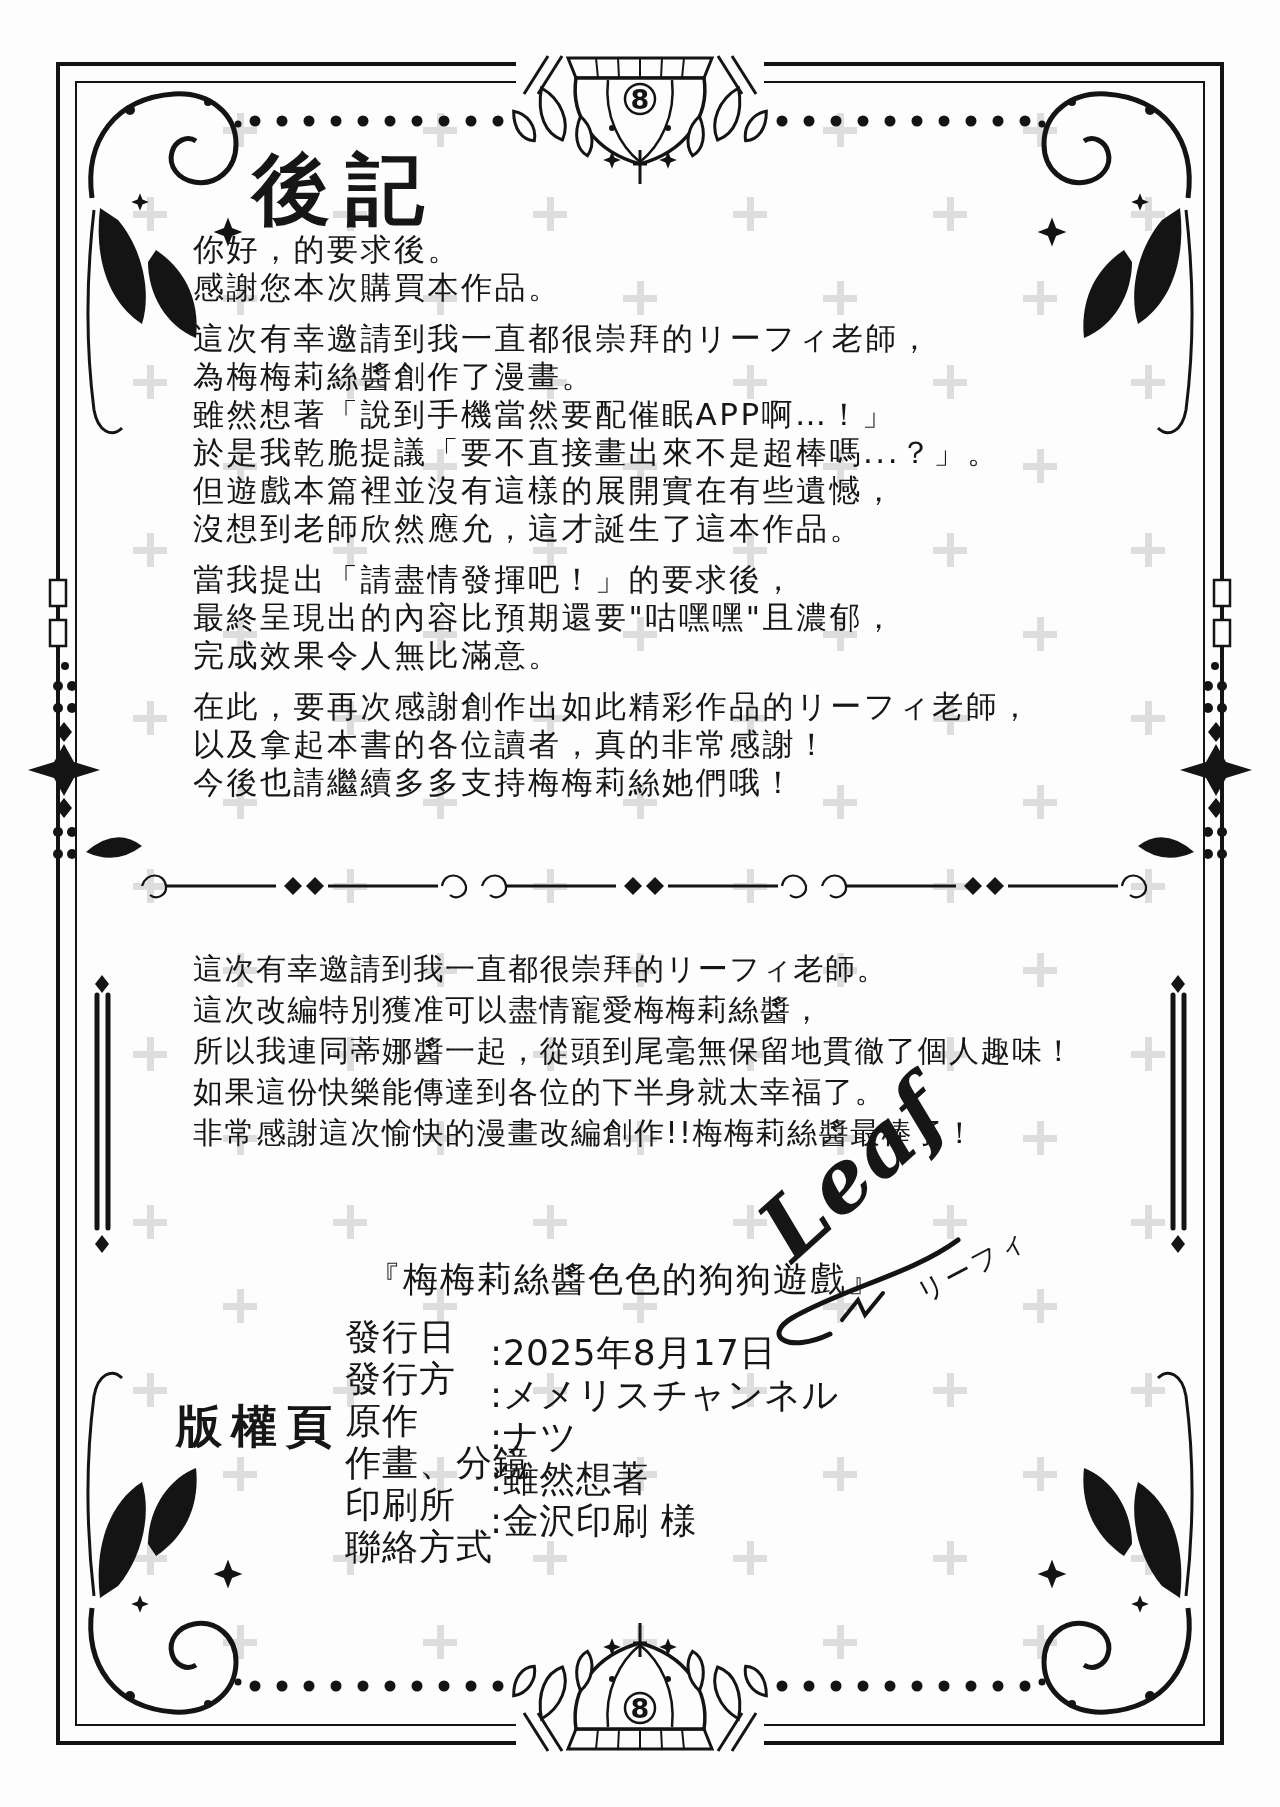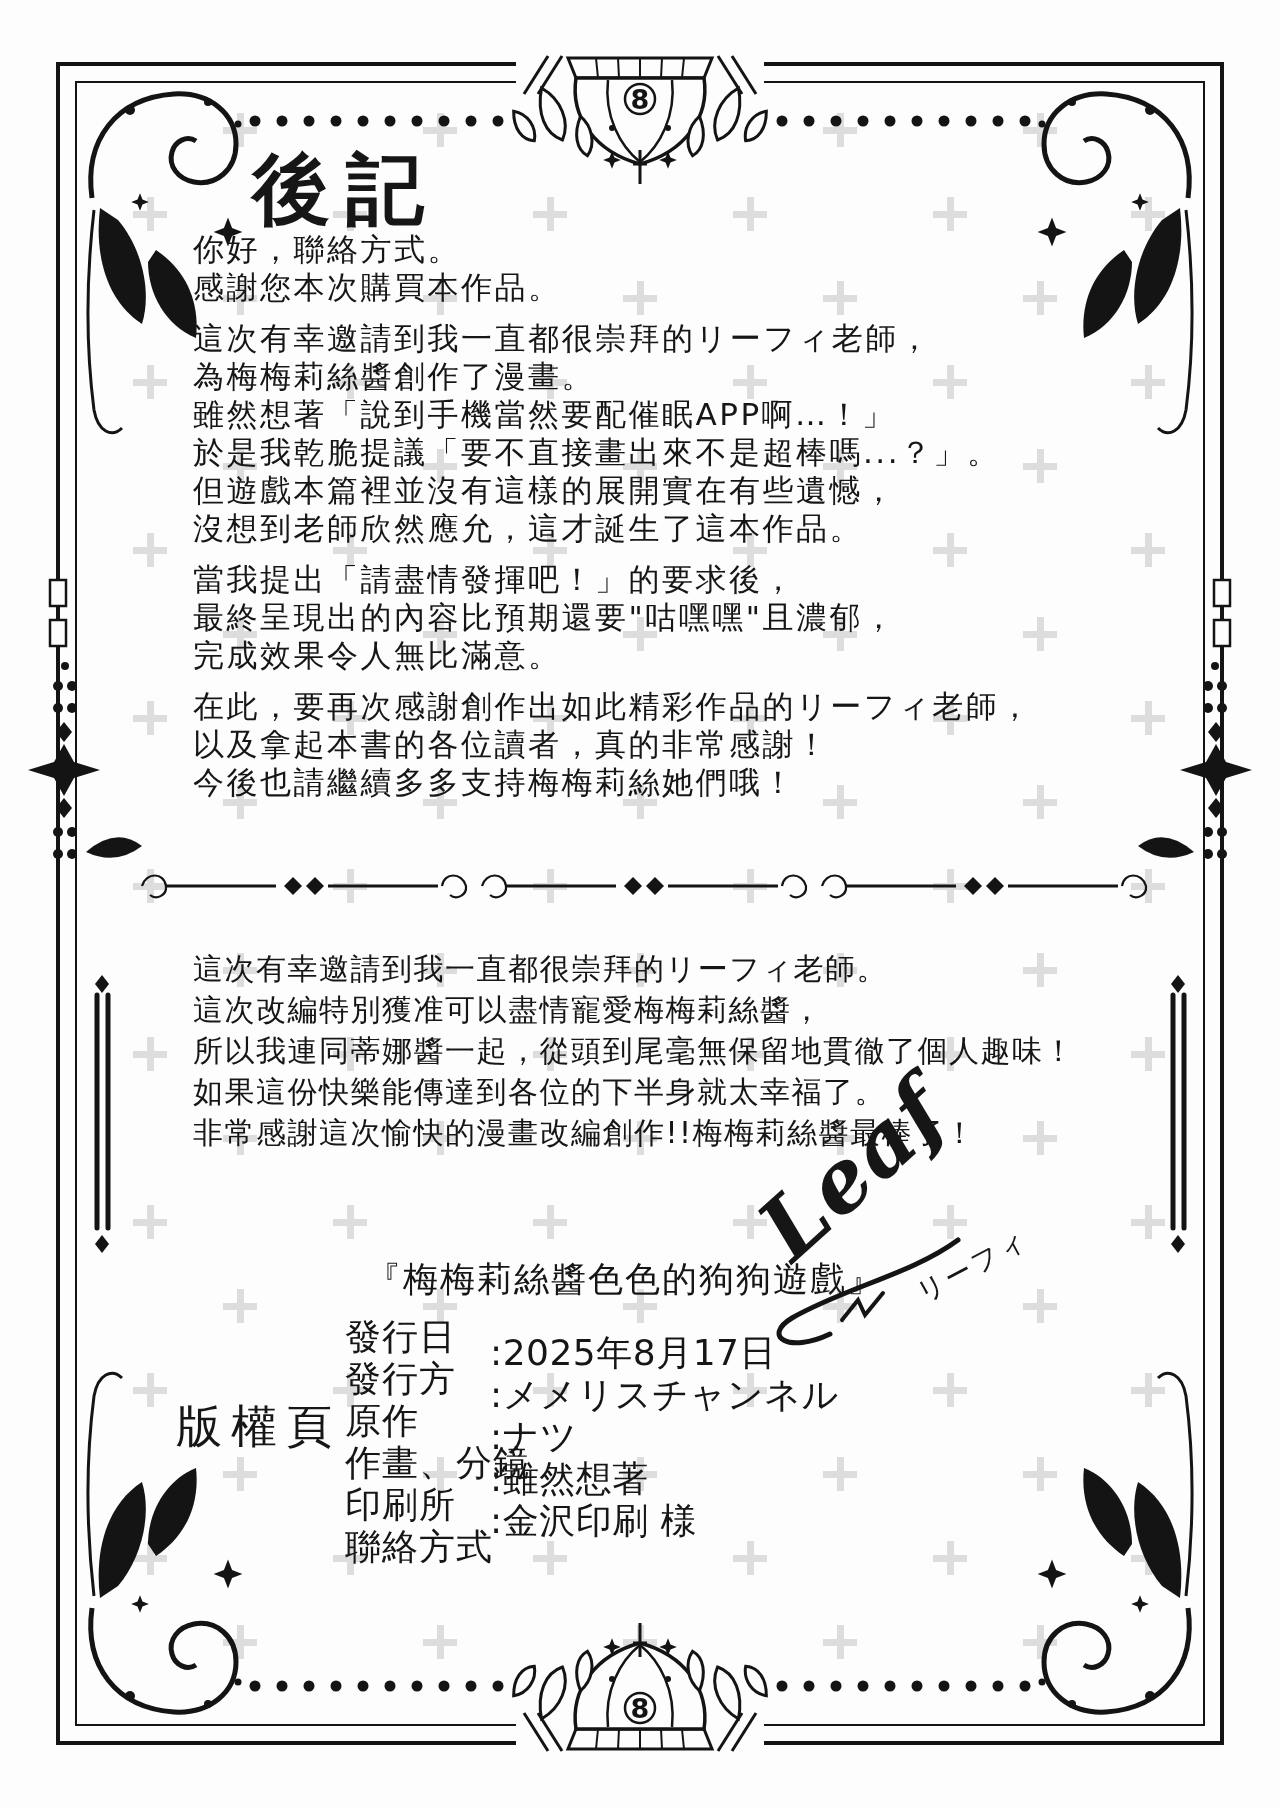--- a/index.html
+++ b/index.html
@@ -19,21 +19,21 @@
   .txt{position:absolute;z-index:2;white-space:nowrap;}
   .page-title{left:252px;top:138px;font-size:78px;font-weight:700;letter-spacing:16px;}
   .block1{left:193px;top:230px;font-size:31px;line-height:38px;letter-spacing:2.5px;}
   .block1 .para{margin:0 0 13px 0;}
   .block2{left:193px;top:948px;font-size:30px;line-height:41px;letter-spacing:1.5px;}
   .book-title{left:366px;top:1256px;font-size:35px;letter-spacing:2px;font-weight:500;}
   .colophon{left:345px;top:1316px;font-size:36px;}
   .colophon .row{display:flex;height:42px;align-items:center;}
   .colophon .lab{display:inline-block;width:145px;letter-spacing:1px;}
   .colophon .val{letter-spacing:.5px;margin-top:32px;}
-  .section-label{left:176px;top:1396px;font-size:46px;font-weight:400;letter-spacing:9px;}
+  .section-label{left:176px;top:1396px;font-size:46px;font-weight:700;letter-spacing:9px;}
   .sig-name{left:806px;top:1178px;font-size:86px;font-weight:700;font-style:italic;
             font-family:"DejaVu Serif","Liberation Serif",serif;
             transform:rotate(-42deg);transform-origin:0 100%;letter-spacing:2px;}
   .sig-reading{left:912px;top:1248px;font-size:27px;transform:rotate(-28deg);letter-spacing:3px;}
 </style>
 </head>
 <body>
 
 <div class="page">
 
@@ -280,21 +280,21 @@
     <g>
       <path class="st" stroke-width="5" stroke-linecap="round" d="M830,1334 C788,1354 762,1336 792,1318 C844,1288 912,1274 958,1240"></path>
       <path class="st" stroke-width="4" stroke-linecap="round" d="M842,1320 l16,-20 7,15 18,-22"></path>
     </g>
   </svg>
 
   <div class="txt page-title">後記</div>
 
   <div class="txt block1">
       <div class="para">
-        <div class="line">你好，聯絡方式。</div>
+        <div class="line">你好，的要求後。</div>
         <div class="line">感謝您本次購買本作品。</div>
       </div>
       <div class="para">
         <div class="line">這次有幸邀請到我一直都很崇拜的リーフィ老師，</div>
         <div class="line">為梅梅莉絲醬創作了漫畫。</div>
         <div class="line">雖然想著「說到手機當然要配催眠APP啊…！」</div>
         <div class="line">於是我乾脆提議「要不直接畫出來不是超棒嗎...？」。</div>
         <div class="line">但遊戲本篇裡並沒有這樣的展開實在有些遺憾，</div>
         <div class="line">沒想到老師欣然應允，這才誕生了這本作品。</div>
       </div>

